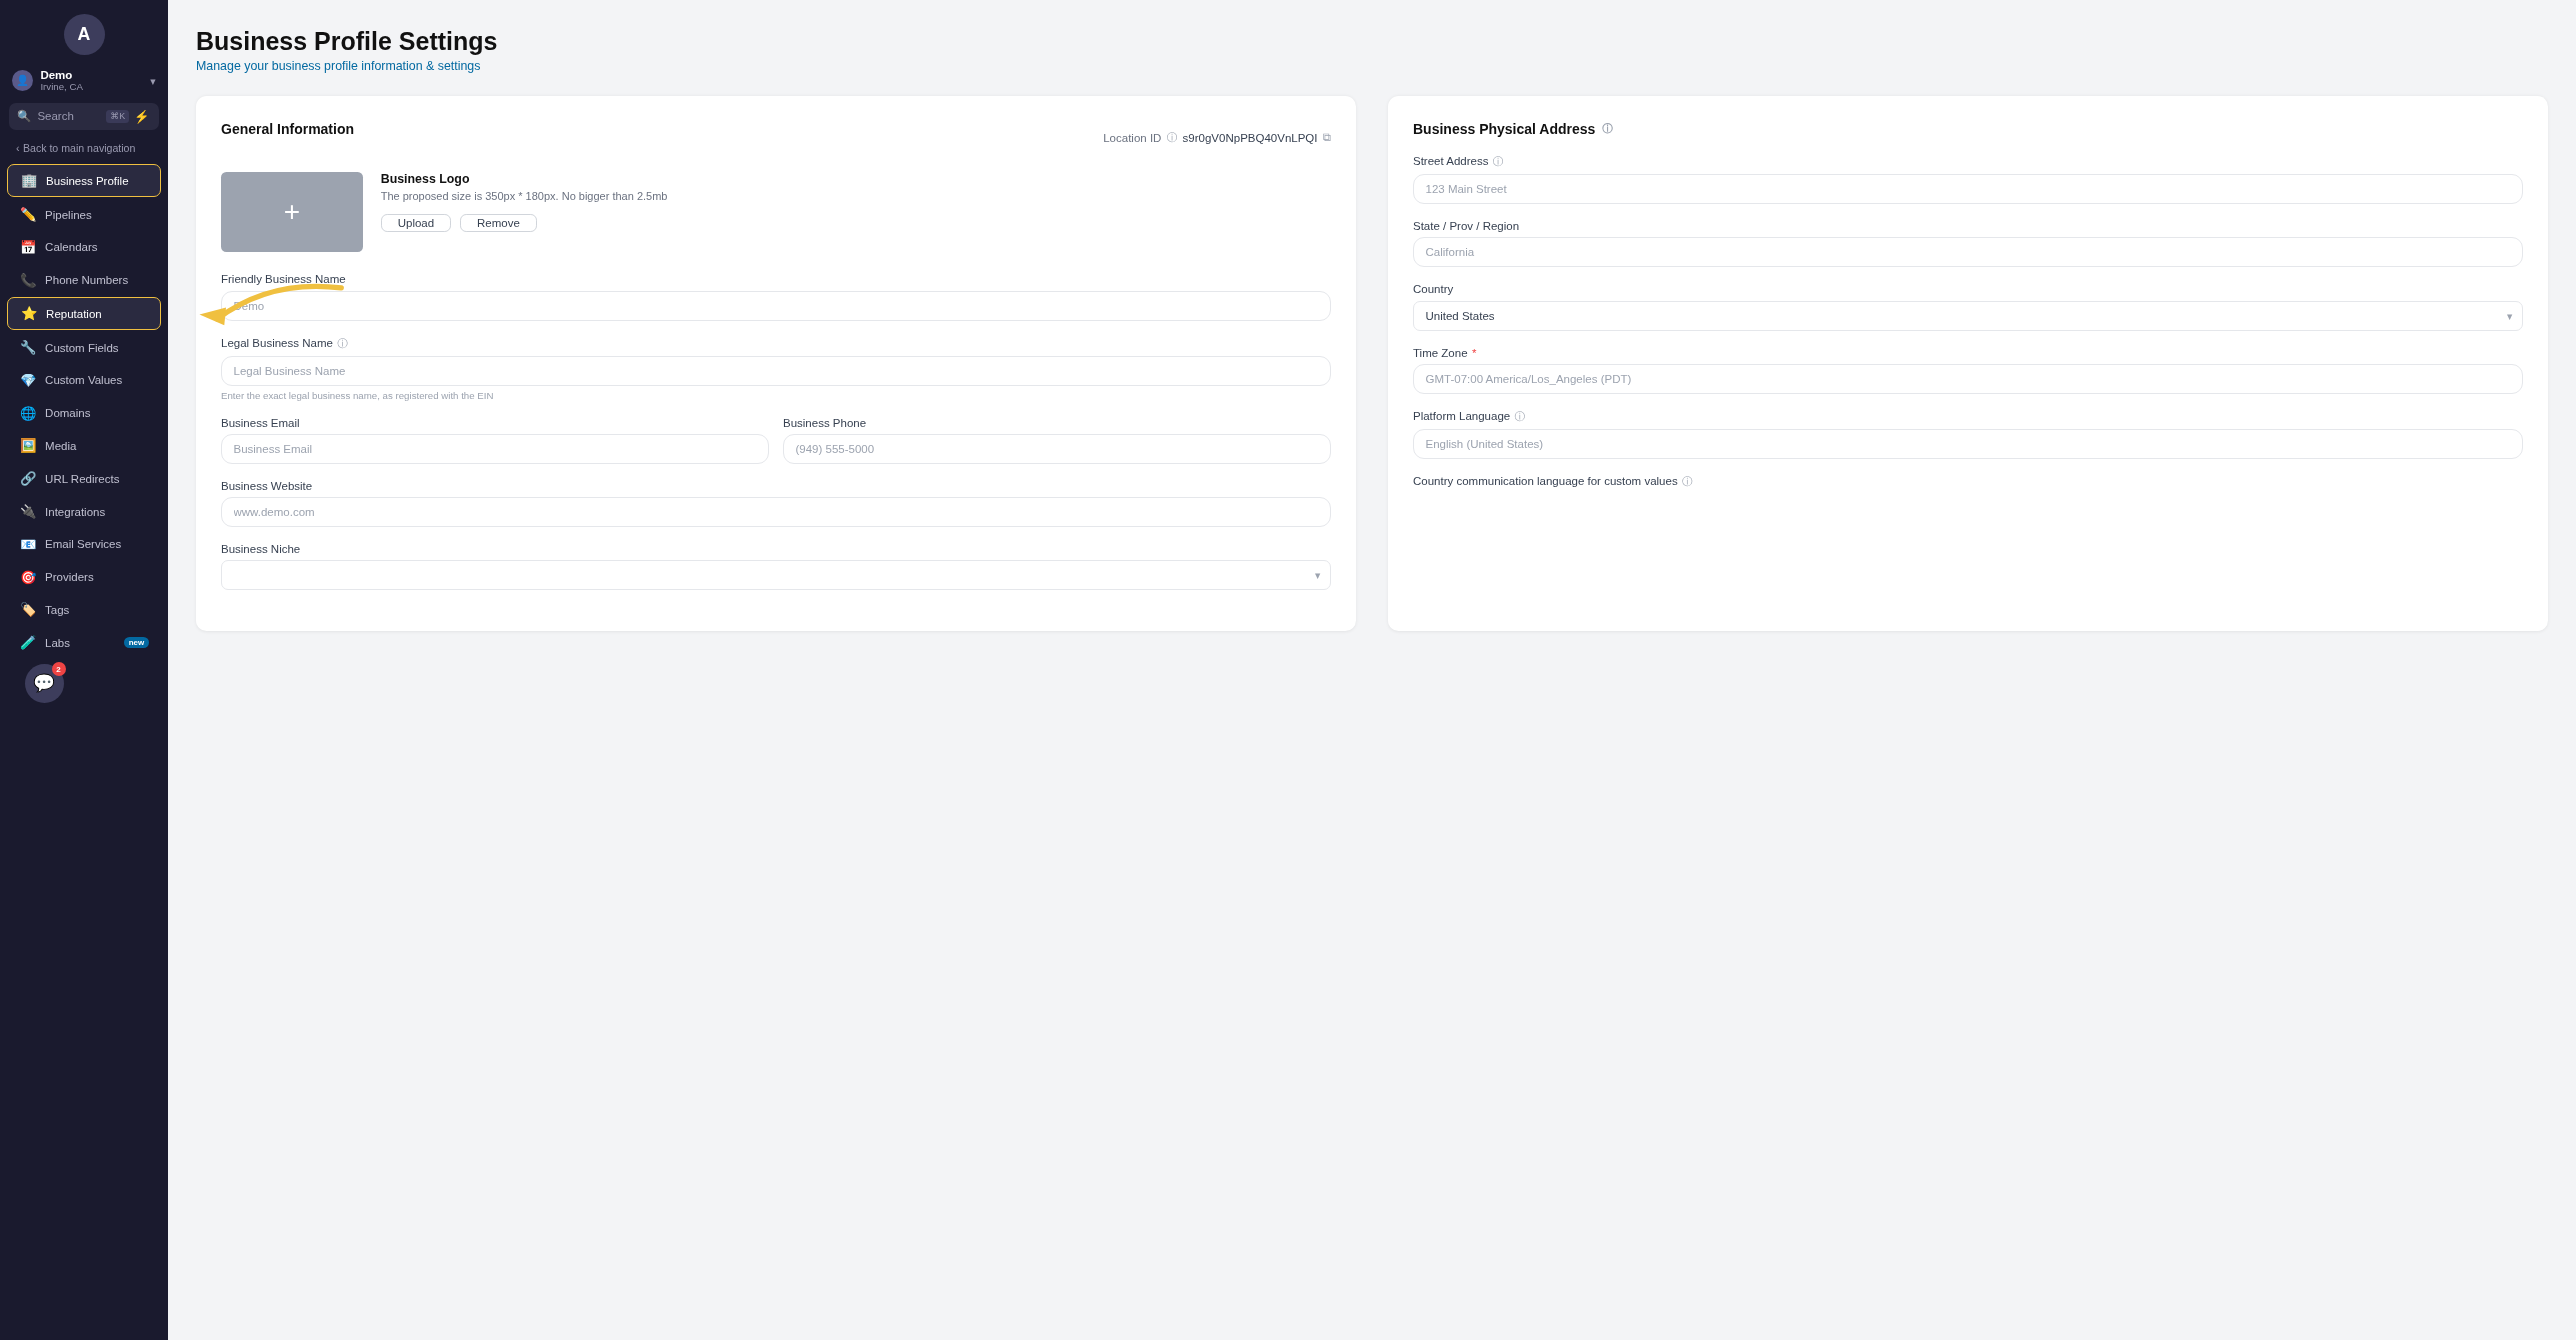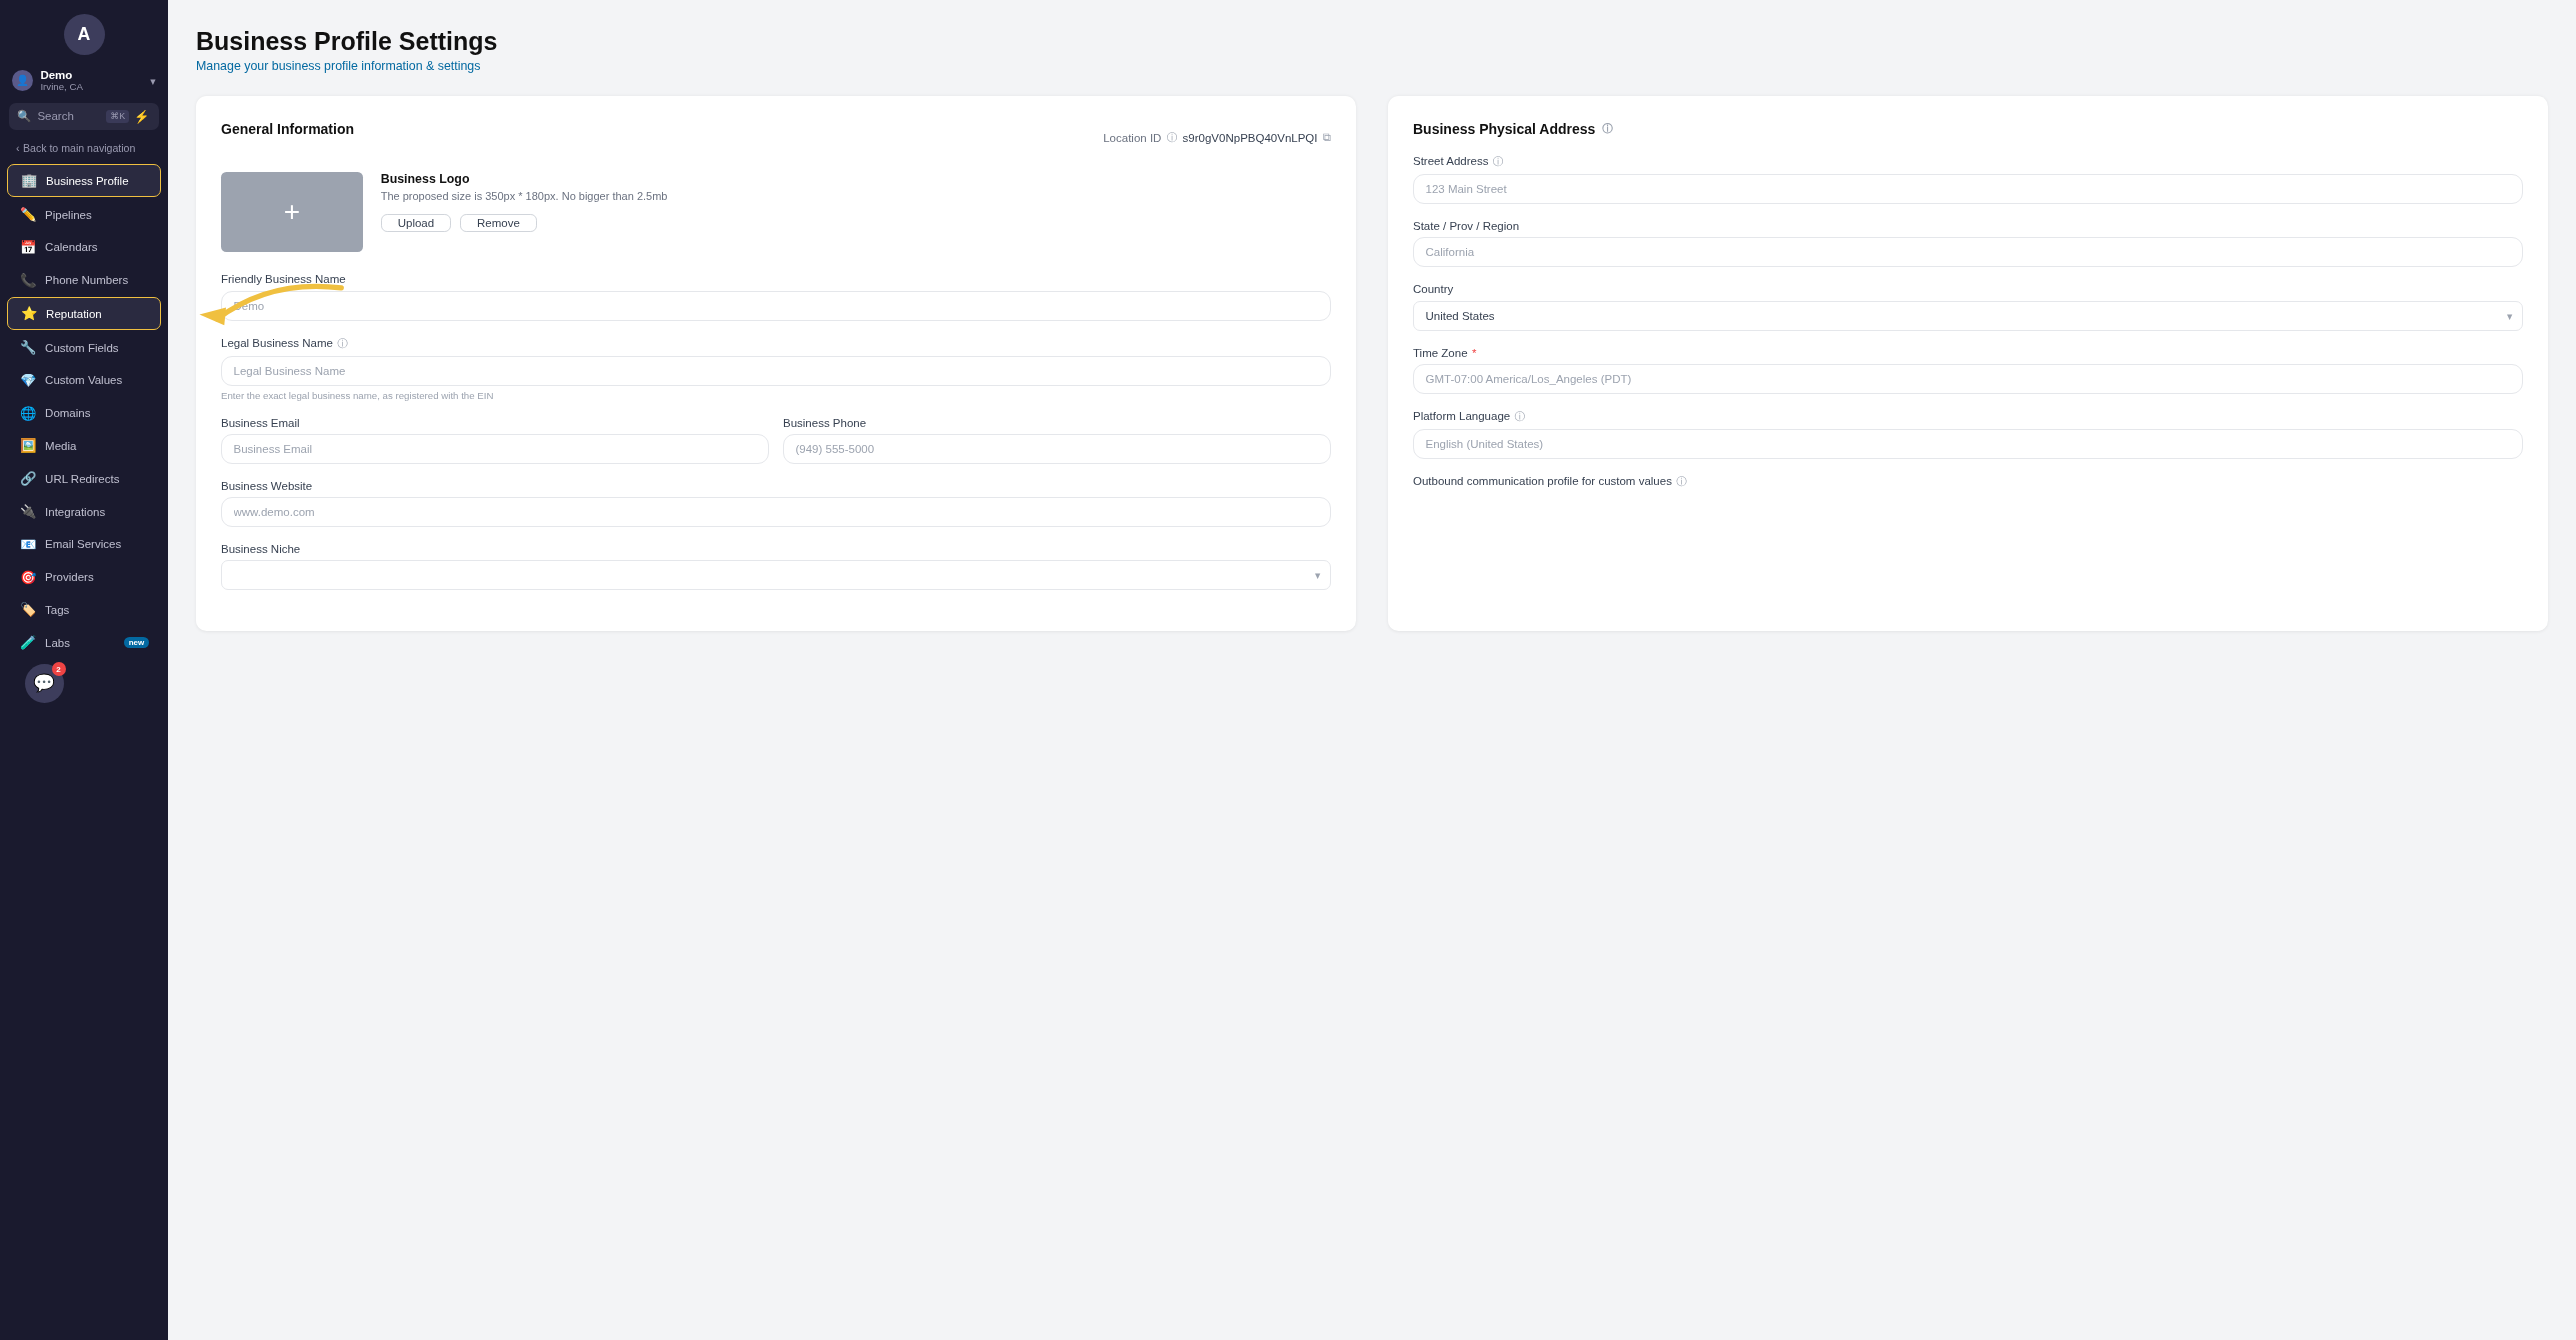--- a/index.html
+++ b/index.html
@@ -371,21 +371,21 @@
       <div class="field-group">
         <label class="field-label">
           <span>Platform Language</span>
           <span class="info-icon">ⓘ</span>
         </label>
         <input class="field-input" placeholder="English (United States)" style="">
       </div>
 
       <div class="field-group">
         <label class="field-label">
-          <span>Outbound communication profile for custom values</span>
+          <span>Country communication language for custom values</span>
           <span class="info-icon">ⓘ</span>
         </label>
       </div>
     </div>
 
   </div>
 </div>
 
 <div class="arrow-annotation">
   <svg width="195" height="89" viewBox="0 0 220 100">

